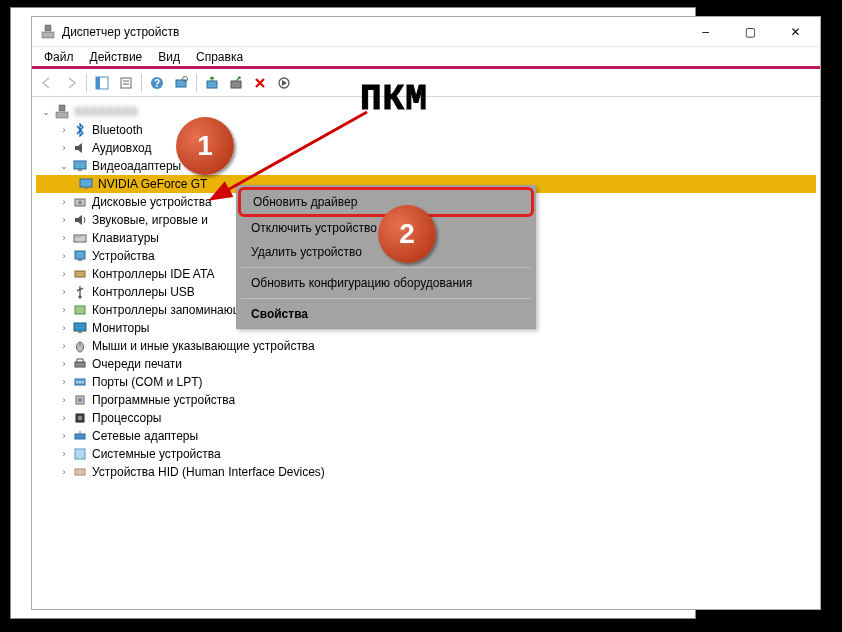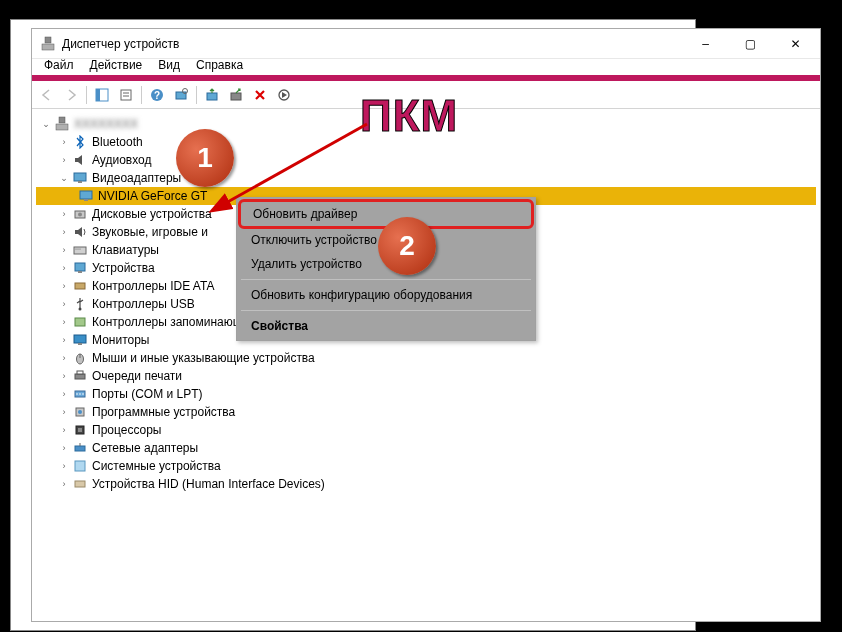--- a/index.html
+++ b/index.html
@@ -6,21 +6,21 @@
 body {
   font-family: "Segoe UI", Tahoma, sans-serif;
   font-size: 12px;
   background: #000;
   width: 842px;
   height: 632px;
   position: relative;
 }
 .outer-frame {
   position: absolute;
-  left: 10px; top: 19px;
+  left: 10px; top: 7px;
   width: 686px; height: 612px;
   background: #fff;
   border: 1px solid #888;
 }
 .window {
   position: absolute;
   left: 20px; top: 8px;
   width: 790px; height: 594px;
   background: #fff;
   border: 1px solid #aaa;
@@ -43,23 +43,23 @@
 .win-btn {
   width: 45px; height: 28px;
   display: flex; align-items: center; justify-content: center;
   color: #000;
   font-size: 12px;
 }
 
 .menubar {
   height: 22px;
   display: flex;
-  align-items: flex-end;
+  align-items: flex-start;
   padding: 0 4px;
-  border-bottom: 6px solid #be185d;
+  border-bottom: 3px solid #be185d;
 }
 .menu-item {
   padding: 3px 8px;
   font-size: 12px;
   color: #000;
 }
 
 .toolbar {
   height: 28px;
   display: flex;
@@ -153,24 +153,24 @@
   box-shadow: 2px 2px 3px rgba(0,0,0,0.4);
 }
 .badge-2 {
   left: 346px; top: 188px;
   background: radial-gradient(circle at 35% 35%, #e67050, #ad2c0d);
   box-shadow: 2px 2px 3px rgba(0,0,0,0.4);
 }
 .annot-label {
   position: absolute;
   left: 328px; top: 62px;
-  font-family: Liberation Sans, sans-serif;
-  font-size: 44px;
+  font-family: Liberation Mono, monospace;
+  font-size: 36px;
   font-weight: bold;
-  color: #be185d;
+  color: #000000;
   -webkit-text-stroke: 1px #000;
   letter-spacing: 1px;
 }
 .arrow-svg {
   position: absolute;
   left: 170px; top: 80px;
   pointer-events: none;
 }
 
 svg { display: block; }

